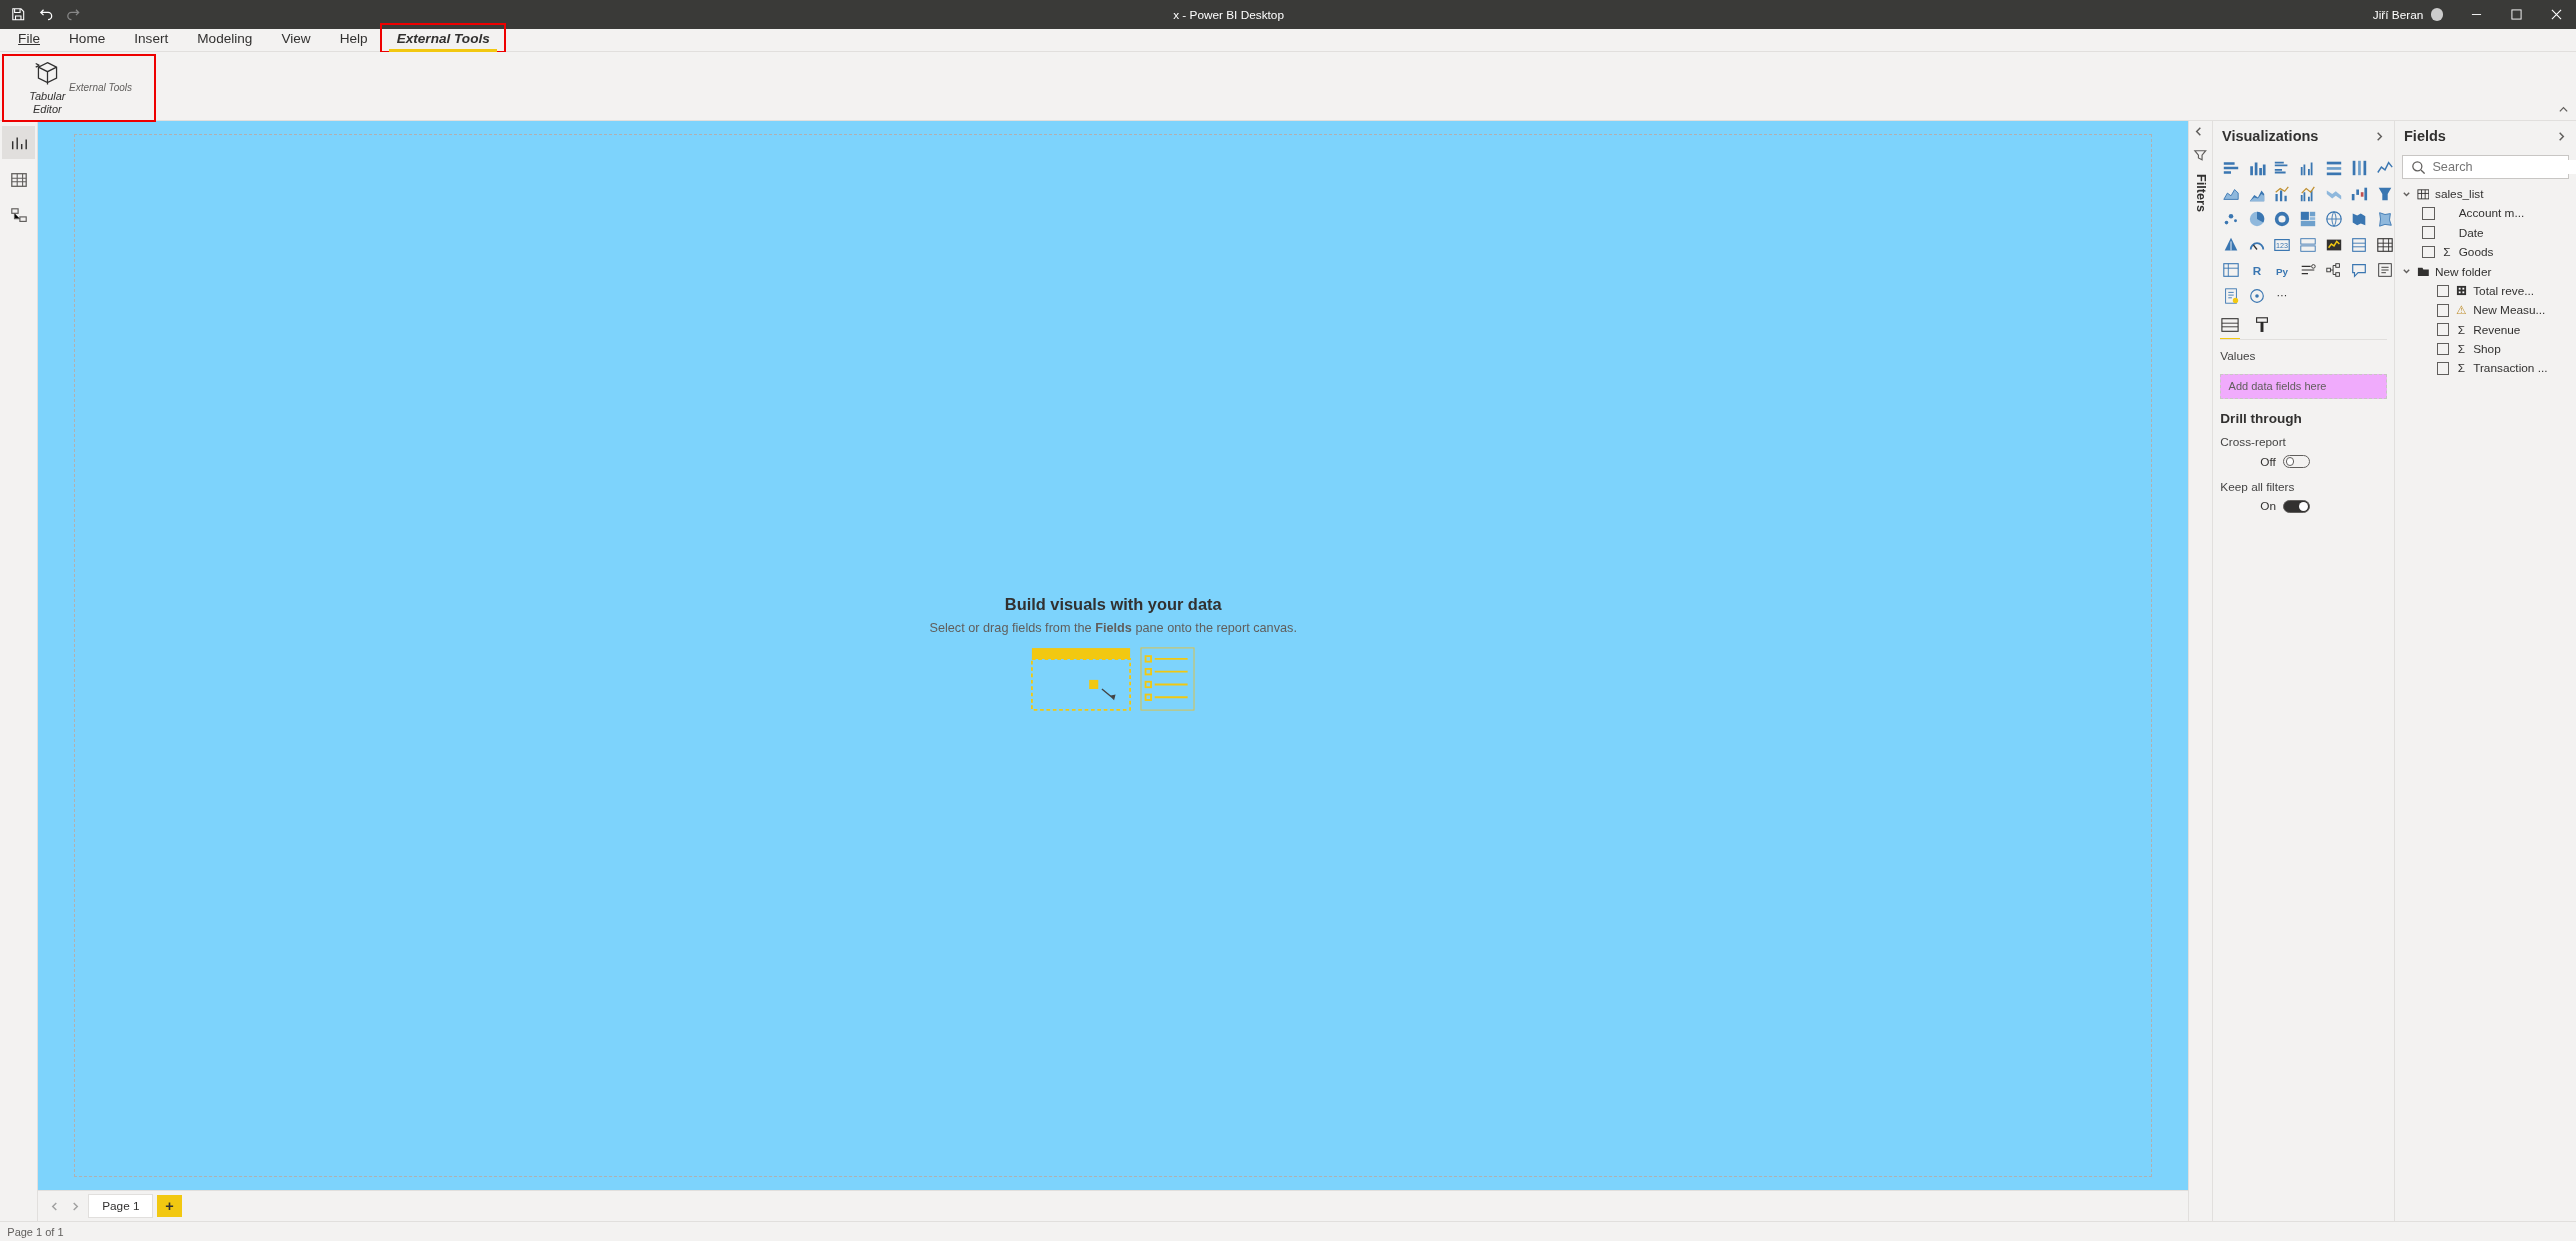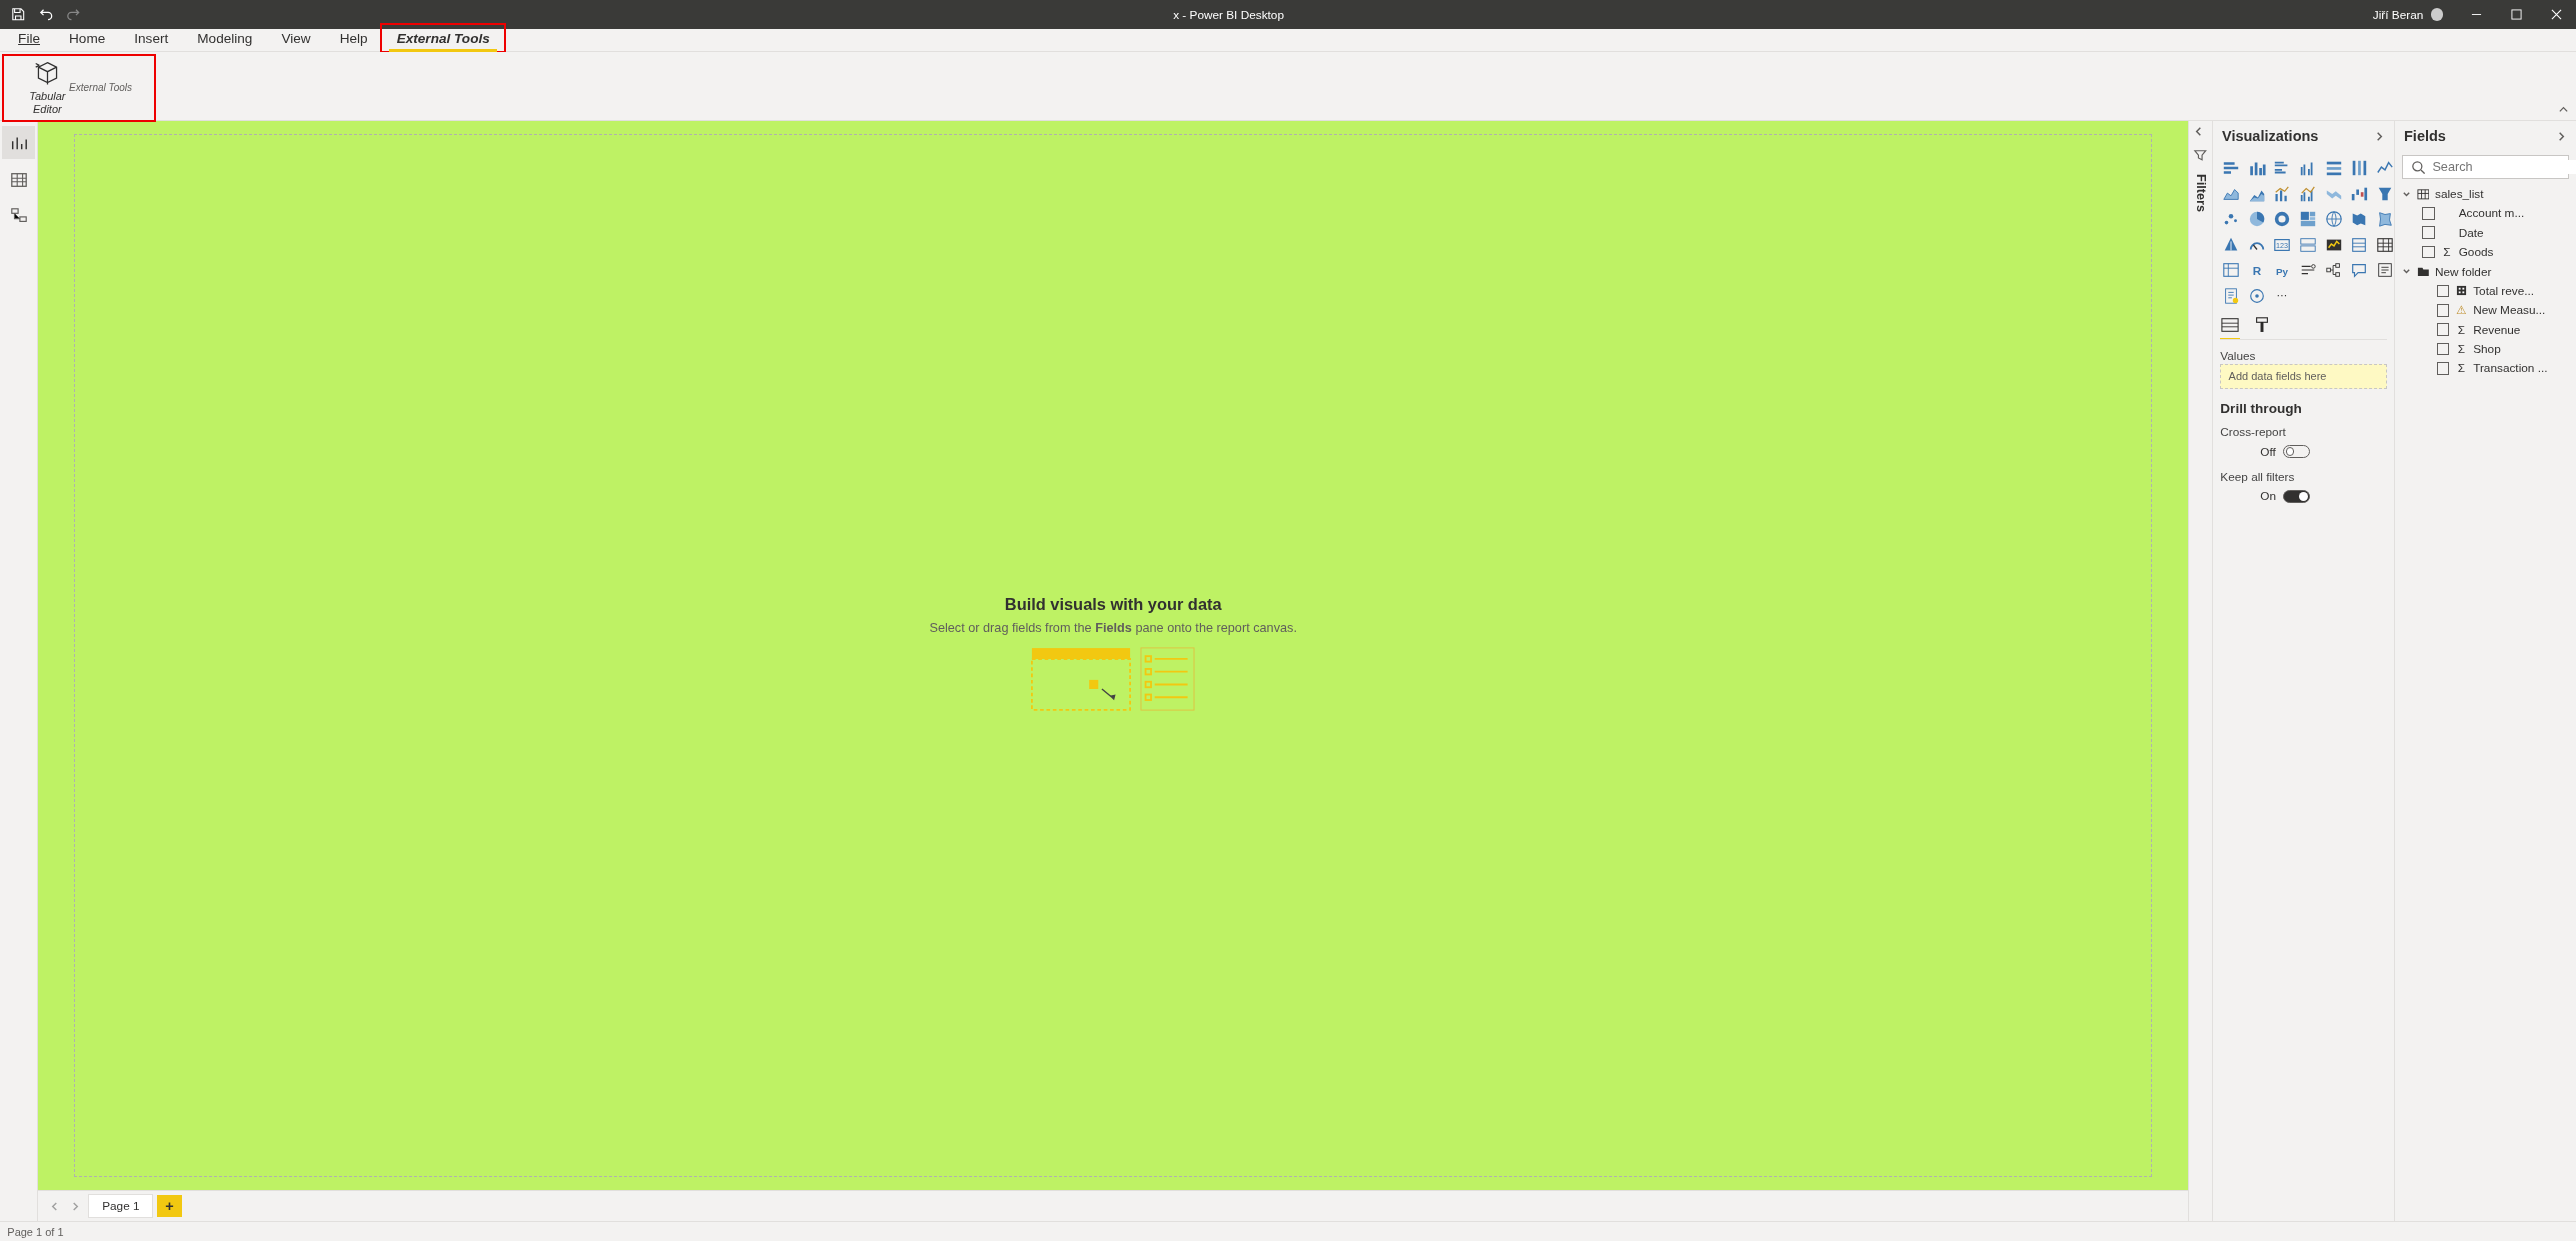--- a/index.html
+++ b/index.html
@@ -26,21 +26,21 @@
 .ribbon-btn .icon { width: 29px; height: 29px; }
 .ribbon-btn .lbl { font-size: 11px; text-align: center; line-height: 1.2; margin-top: 1.8px; }
 .ribbon-group-label { font-size: 10px; color: #605e5c; margin-top: 1.8px; padding-bottom: 1.8px; }
 .ribbon-collapse { position: absolute; right: 5.5px; bottom: 3.6px; width: 14.5px; height: 14.5px; display:flex; align-items:center; justify-content:center; }
 
 .workspace { flex: 1; display: flex; min-height: 0; }
 .left-rail { width: 38px; background: #f3f2f1; border-right: 0.9px solid #e1dfdd; display: flex; flex-direction: column; align-items: center; padding-top: 5.5px; gap: 3.6px; }
 .rail-btn { width: 33px; height: 33px; display: flex; align-items: center; justify-content: center; }
 .rail-btn.active { background: #e1dfdd; }
 
-.canvas-area { flex: 1; background: #bef264; display: flex; flex-direction: column; min-width: 0; }
+.canvas-area { flex: 1; background: #7dd3fc; display: flex; flex-direction: column; min-width: 0; }
 .canvas { flex: 1; padding: 12.7px 36px; display: flex; overflow: hidden; }
 .canvas-page { flex: 1; border: 0.9px dashed #b0b0b0; display: flex; flex-direction: column; align-items: center; justify-content: center; gap: 7.3px; }
 .canvas-page h2 { font-size: 16.4px; font-weight: 600; }
 .canvas-page p { font-size: 12.7px; color: #605e5c; }
 .canvas-illus { width: 173px; height: 73px; display:flex; align-items:center; justify-content:center; gap: 9px; }
 
 .page-tabs { height: 31px; background: #f3f2f1; border-top: 0.9px solid #e1dfdd; display: flex; align-items: center; padding: 0 7.3px; gap: 3.6px; }
 .page-nav { width: 18px; height: 18px; display:flex; align-items:center; justify-content:center; }
 .page-tab { padding: 3.6px 12.7px; background: #fff; border: 0.9px solid #e1dfdd; font-size: 11.8px; }
 .page-add { width: 25.5px; height: 22px; background: #f2c811; display:flex; align-items:center; justify-content:center; font-size: 14.5px; font-weight: 600; }
@@ -51,21 +51,21 @@
 
 .pane { width: 182px; background: #f3f2f1; border-left: 0.9px solid #e1dfdd; display: flex; flex-direction: column; }
 .pane-hdr { padding: 7.3px 9px; font-size: 14.5px; font-weight: 600; display: flex; align-items: center; justify-content: space-between; }
 .pane-body { flex: 1; overflow-y: auto; padding: 3.6px 7.3px; }
 
 .viz-grid { display: grid; grid-template-columns: repeat(7, 22px); gap: 3.6px 3.6px; padding: 1.8px 0; }
 .viz-ic { width: 22px; height: 22px; display: flex; align-items: center; justify-content: center; }
 .viz-ic svg { width: 18px; height: 18px; }
 
 .section-lbl { font-size: 11.8px; color: #444; margin-top: 9px; }
-.well { border: 0.9px dashed #c8c6c4; background: #fef9c3; padding: 5.5px 7.3px; font-size: 11px; color: #605e5c; margin-top: 1px; }
+.well { border: 0.9px dashed #c8c6c4; background: #f0abfc; padding: 5.5px 7.3px; font-size: 11px; color: #605e5c; margin-top: 11px; }
 .drill-head { font-size: 13.6px; font-weight: 600; margin-top: 12.7px; }
 .toggle-row { display: flex; align-items: center; gap: 7.3px; margin-top: 5.5px; font-size: 11.8px; margin-left: 40px; }
 .toggle { width: 27px; height: 12.7px; border-radius: 7.3px; border: 0.9px solid #605e5c; position: relative; }
 .toggle .knob { position: absolute; width: 9px; height: 9px; border-radius: 50%; top: 0.9px; background: #605e5c; }
 .toggle.off .knob { left: 1.8px; background: #fff; border:0.9px solid #605e5c; width:8.2px; height:8.2px;}
 .toggle.on { background:#323130; }
 .toggle.on .knob { right: 1.8px; background: #fff; }
 
 .search-box { display: flex; align-items: center; gap: 7.3px; border: 0.9px solid #c8c6c4; background: #fff; padding: 3.6px 7.3px; margin-bottom: 5.5px; }
 .search-box input { border: none; outline: none; flex: 1; font-size: 12.7px; }

